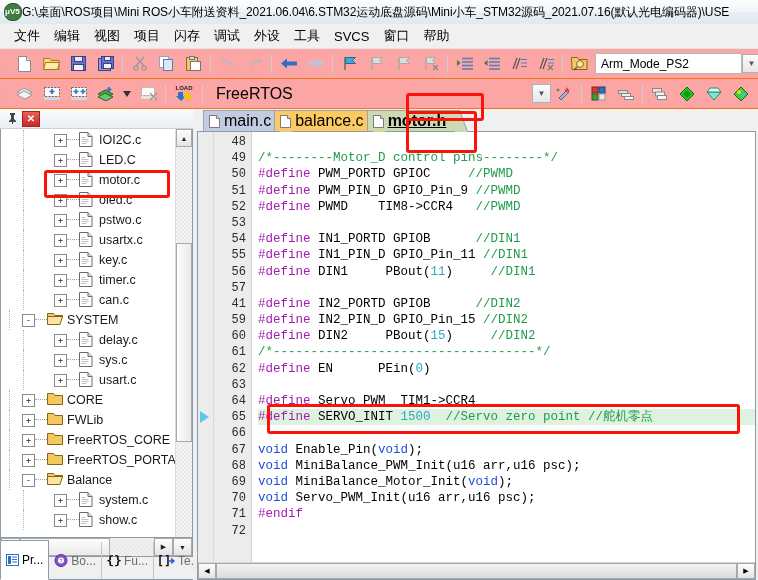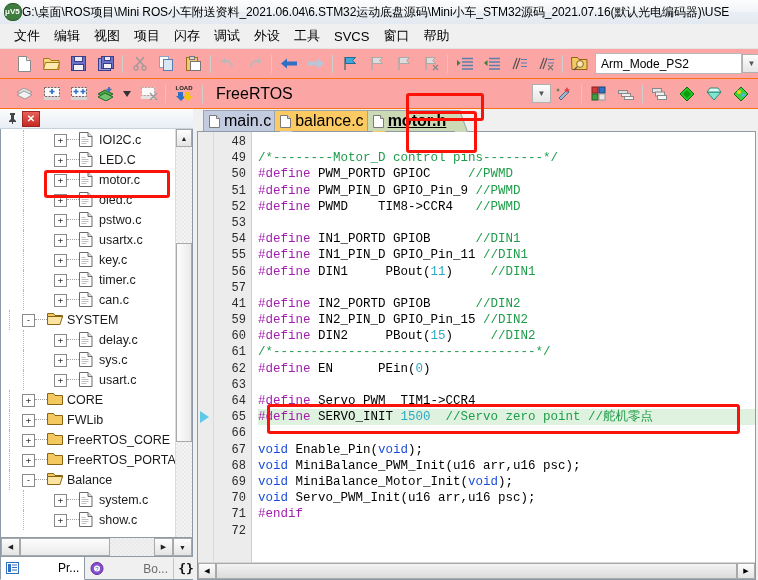--- a/index.html
+++ b/index.html
@@ -268,26 +268,25 @@
     height: 22px;
     display: flex;
     align-items: flex-end;
     flex: 0 0 auto;
     background: #f0f0f0;
     border-bottom: 1px solid #8d9aa8;
   }
   .ptab {
     height: 21px;
     display: flex; align-items: center;
-    padding: 0 5px;
+    padding: 8px 5px;
     font-size: 12px;
     border-right: 1px solid #c5c5c5;
     color: #6b6b6b;
     white-space: nowrap;
-    gap: 36px;
   }
   .ptab.active {
     background: #fff;
     color: #000;
     border: 1px solid #8d9aa8;
     border-bottom: 1px solid #fff;
     height: 22px;
     margin-bottom: -1px;
   }
 

